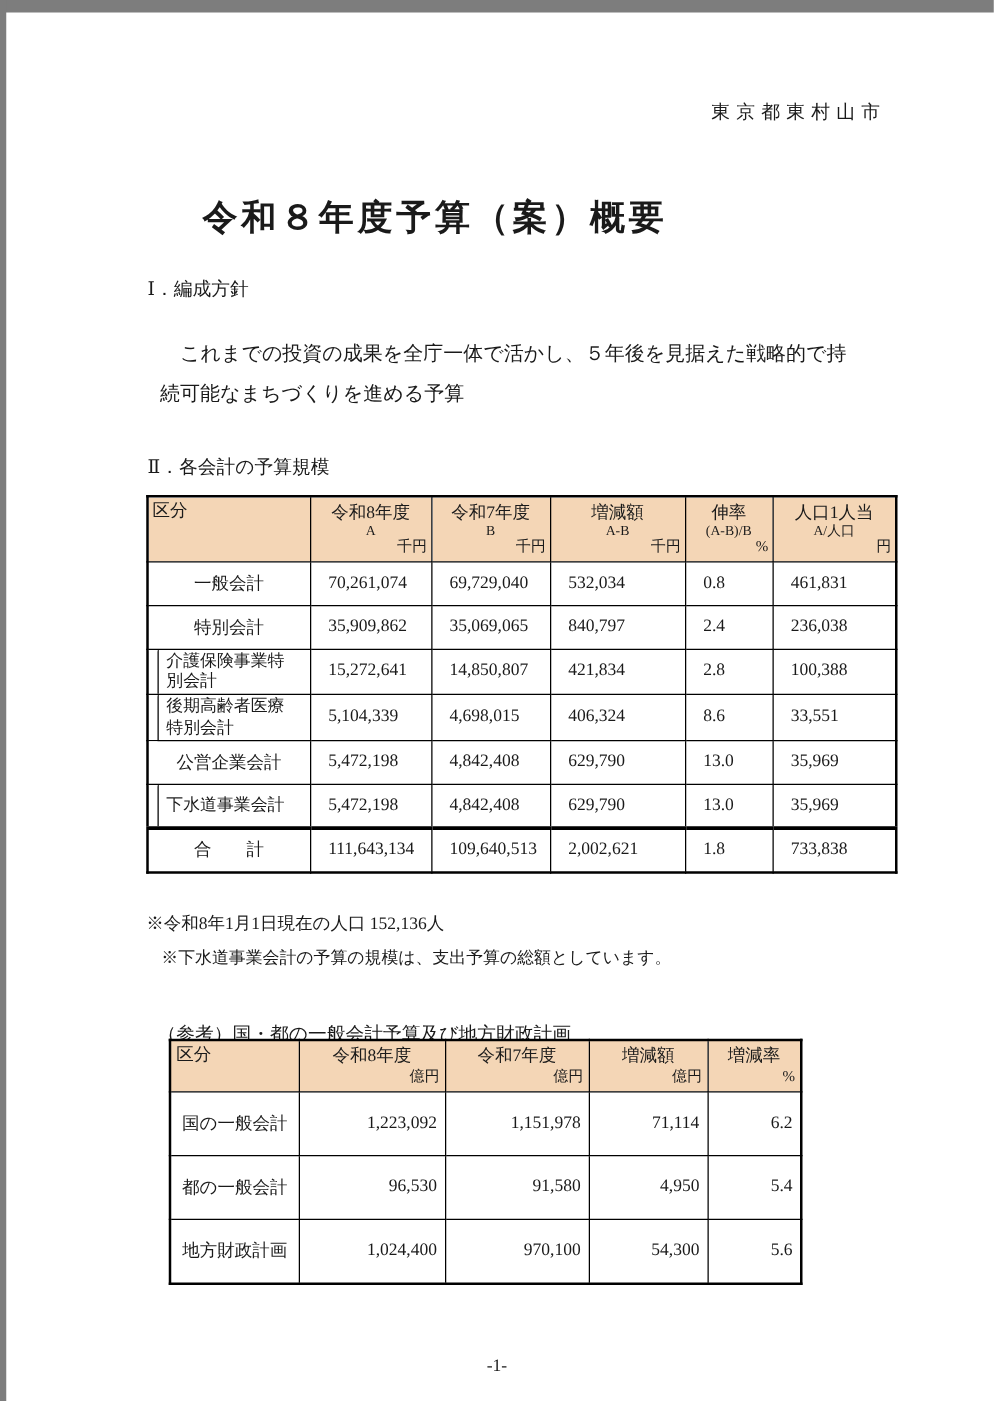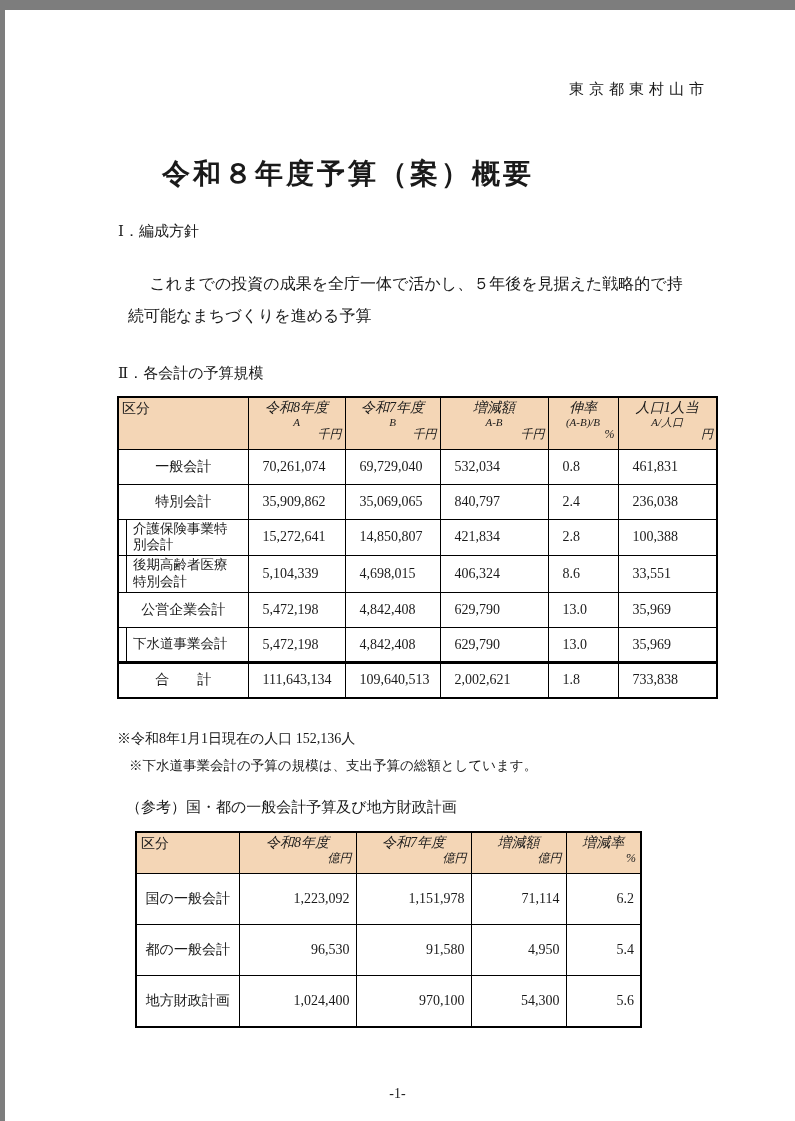--- a/index.html
+++ b/index.html
@@ -28,32 +28,32 @@
     position:absolute;top:155px;left:0;width:696px;
     text-align:center;font-size:28px;letter-spacing:3px;white-space:nowrap;
   }
   .sec-heading{position:absolute;font-size:15px;white-space:nowrap;}
   #sec1-h{top:222px;left:118px;}
   #sec2-h{top:364px;left:118px;}
   .para{
     position:absolute;top:268px;left:128px;width:560px;
     font-size:16px;line-height:32px;
   }
-  .para .l1{padding-left:16px;white-space:nowrap;text-align:center;}
+  .para .l1{padding-left:16px;white-space:nowrap;}
   .para .l2{white-space:nowrap;}
 
   
   table{border-collapse:collapse;table-layout:fixed;}
   .t1{
     position:absolute;top:396px;left:117px;width:601px;
     border:2px solid #000;font-size:14px;
   }
   .t1 th,.t1 td{border:1px solid #000;overflow:hidden;}
   .t1 thead th{background:var(--table-header-bg);font-weight:normal;height:52px;padding:2px 3px;vertical-align:top;}
-  .hwrap{display:flex;flex-direction:column;justify-content:flex-start;height:100%;font-style:italic;}
+  .hwrap{display:flex;flex-direction:column;justify-content:center;height:100%;}
   .hl{text-align:center;font-size:14px;line-height:1.2;white-space:nowrap;}
   .hs{text-align:center;font-size:11px;line-height:1;font-family:"Liberation Serif",serif;}
   .hu{text-align:right;font-size:12px;line-height:1;}
   .h0{text-align:left;padding-top:4px;}
   .t1 tbody tr{height:35px;}
   .t1 td.lbl{text-align:center;padding:1px 2px;position:relative;}
   .t1 td.lbl.sub{
     text-align:left;padding:1px 10px 1px 14px;
     font-size:13.5px;line-height:1.25;
   }
@@ -69,21 +69,21 @@
 
   .note-pop{
     position:absolute;top:730px;left:117px;width:606px;
     text-align:left;font-size:14px;white-space:nowrap;
   }
   .note-sewer{
     position:absolute;top:757px;left:129px;
     font-size:13.5px;white-space:nowrap;
   }
   .ref-heading{
-    position:absolute;top:798px;left:126px;
+    position:absolute;top:818px;left:126px;
     font-size:15px;white-space:nowrap;
   }
 
   
   .t2{
     position:absolute;top:831px;left:135px;width:505px;
     border:2px solid #000;font-size:14px;
   }
   .t2 th,.t2 td{border:1px solid #000;overflow:hidden;}
   .t2 thead th{background:var(--table-header-bg);font-weight:normal;height:41px;padding:2px 4px;vertical-align:top;}

